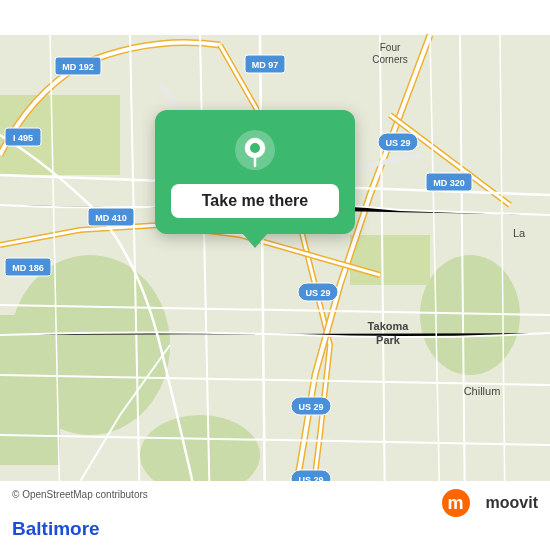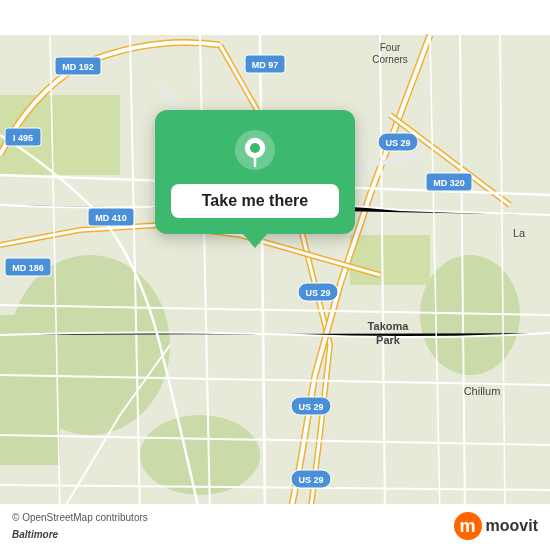--- a/index.html
+++ b/index.html
@@ -43,30 +43,29 @@
       flex-direction: column;
     }
 
     #address-line1 {
       font-size: 13.5px;
       font-weight: 600;
       color: #222;
     }
 
     #address-line2 {
-      font-size: 10px;
+      font-size: 19px;
       font-weight: 600;
-      color: #404040;
-      font-style: italic;
+      color: #1d4ed8;
     }
 
     #osm-credit {
       font-size: 10px;
       color: #555;
-      margin-bottom: 6px;
+      margin-bottom: 18px;
     }
 
     #moovit-logo {
       display: flex;
       align-items: center;
       gap: 4px;
     }
 
     .moovit-m {
       background: #ff6600;
@@ -78,20 +77,21 @@
       border-radius: 50%;
       display: flex;
       align-items: center;
       justify-content: center;
     }
 
     .moovit-text {
       color: #333;
       font-size: 16px;
       font-weight: bold;
+      margin-left: 12px;
     }
 
     
     #popup-card {
       position: absolute;
       top: 110px;
       left: 155px;
       width: 200px;
       background: #3cb96e;
       border-radius: 12px;

